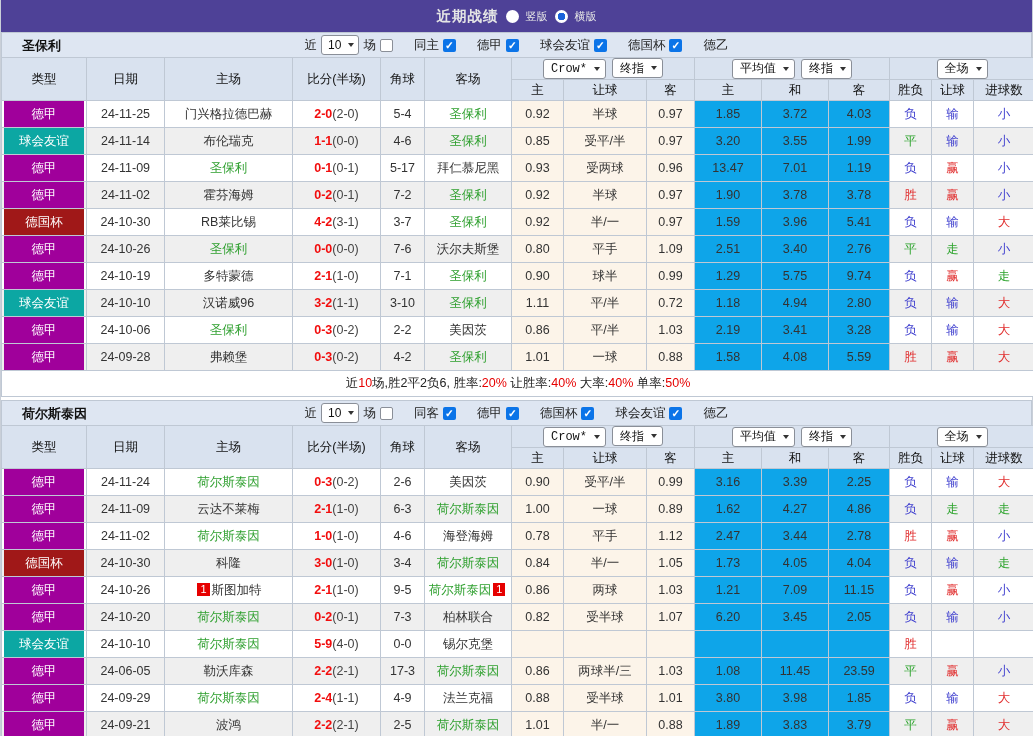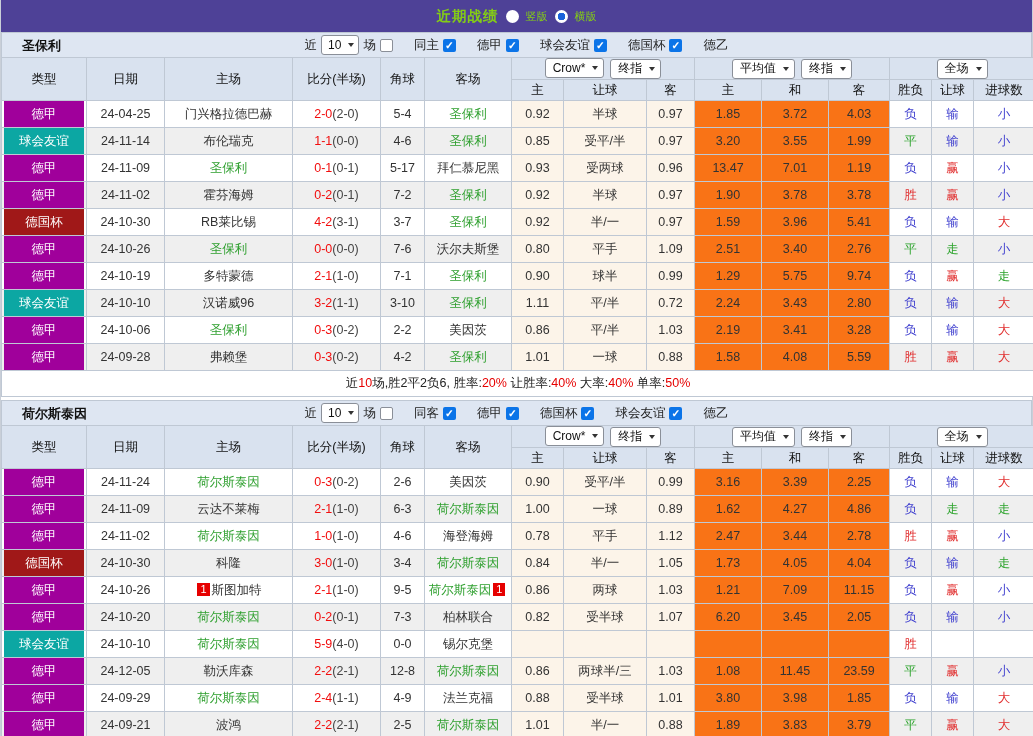--- a/index.html
+++ b/index.html
@@ -1,21 +1,21 @@
 <!DOCTYPE html>
 <html><head>
 <meta charset="utf-8">
 <style>
   * { box-sizing: border-box; }
   html,body { margin:0; padding:0; background:#fff; }
   body { font-family:"Liberation Sans", sans-serif; color:#222; }
   .page { width:1033px; border-left:1px solid #C9CFD8; border-right:1px solid #C9CFD8; border-bottom:1px solid #C9CFD8; }
 
   
-  .topbar { height:32px; background:#4E4197; color:#84cc16; display:flex; align-items:center; justify-content:center; gap:7px; font-size:14px; }
+  .topbar { height:32px; background:#4E4197; color:#e5e5e5; display:flex; align-items:center; justify-content:center; gap:7px; font-size:14px; }
   .topbar .title { font-weight:bold; font-size:14.5px; letter-spacing:1px; }
   .radio { width:13px; height:13px; border-radius:50%; background:#fff; display:inline-block; flex:0 0 auto; }
   .radio.on { background: radial-gradient(circle at center, #1B63DA 0 3.6px, #ffffff 3.7px 100%); }
   .topbar .radlab { font-size:11px; }
 
   
   .section { }
   .section2 { margin-top:3px; }
   .band { height:25px; background:#DEE6F2; position:relative; display:flex; align-items:center; justify-content:center; border:1px solid #BFC8D4; border-bottom:none; }
   .team { position:absolute; left:20px; top:0; height:25px; line-height:25px; font-weight:bold; font-size:13px; color:#111; }
@@ -26,33 +26,33 @@
   .cb { width:13px; height:13px; display:inline-block; border-radius:2px; flex:0 0 auto; }
   .cb.off { background:#fff; border:1px solid #8a8f98; }
   .cb.on { background:#0B74E8; color:#fff; text-align:center; }
   .cb.on .tick { display:block; font-size:10.5px; line-height:13px; font-weight:bold; color:#fff; }
   .cblab { margin-left:17px; }
 
   
   table.grid { border-collapse:collapse; table-layout:fixed; width:1033px; font-size:12.5px; }
   table.grid th, table.grid td { border:1px solid #BFC8D4; text-align:center; padding:0 2px; white-space:nowrap; overflow:hidden; }
   thead th { background:#D9E2EF; font-weight:normal; color:#111; height:21px; font-size:12.5px; }
-  thead tr.h1 th.selhead { height:22px; }
+  thead tr.h1 th.selhead { height:22px;font-family:Liberation Mono, monospace; }
   .selhead .select { margin:0 3px; }
   tbody td { height:26px; background:#fff; color:#333; }
   tbody tr.even td { background:#EFEFEF; }
   tbody tr td.crow { background:#FCF4E9; }
-  tbody tr td.avg { background:#f97316; }
+  tbody tr td.avg { background:#0ea5e9; }
   .lg { display:block; width:100%; height:26px; line-height:26px; color:#fff; font-size:12.5px; }
   td.tcell { padding:0; }
   .lg.purple { background:#A0009B; }
   .lg.teal { background:#0CA7A3; }
   .lg.red { background:#A01818; }
   .self { color:#2FA02F; }
-  .ft { color:#F20D0D; }
+  .ft { color:#F20D0D;font-weight:bold; }
   .ht { color:#444; }
   .badge { display:inline-block; background:#E60000; color:#fff; font-size:11px; line-height:13px; padding:0 3px; margin:0 2px; vertical-align:1px; }
   .r { color:#E12E2E; }
   .g { color:#2BA32B; }
   .b { color:#4040CF; }
   tfoot td.summary { height:26px; background:#fff; font-size:12.5px; color:#222; border:1px solid #BFC8D4; }
   .summary .red { color:#E60000; }
 </style>
 </head>
 <body>
@@ -159,21 +159,21 @@
           <th>胜负</th>
           <th>让球</th>
           <th>进球数</th>
         </tr>
       </thead>
       <tbody>
           <tr>
             <td class="tcell">
               <span class="lg purple">德甲</span>
             </td>
-            <td>24-04-25</td>
+            <td>24-11-25</td>
             <td><span>门兴格拉德巴赫</span></td>
             <td><span class="ft">2-0</span><span class="ht">(2-0)</span></td>
             <td>5-4</td>
             <td><span class="self">圣保利</span></td>
             <td class="crow">0.92</td>
             <td class="crow">半球</td>
             <td class="crow">0.97</td>
             <td class="avg">1.85</td>
             <td class="avg">3.72</td>
             <td class="avg">4.03</td>
@@ -300,22 +300,22 @@
               <span class="lg teal">球会友谊</span>
             </td>
             <td>24-10-10</td>
             <td><span>汉诺威96</span></td>
             <td><span class="ft">3-2</span><span class="ht">(1-1)</span></td>
             <td>3-10</td>
             <td><span class="self">圣保利</span></td>
             <td class="crow">1.11</td>
             <td class="crow">平/半</td>
             <td class="crow">0.72</td>
-            <td class="avg">2.24</td>
-            <td class="avg">3.43</td>
+            <td class="avg">1.18</td>
+            <td class="avg">4.94</td>
             <td class="avg">2.80</td>
             <td><span class="b">负</span></td>
             <td><span class="b">输</span></td>
             <td><span class="r">大</span></td>
           </tr>
           <tr>
             <td class="tcell">
               <span class="lg purple">德甲</span>
             </td>
             <td>24-10-06</td>
@@ -586,24 +586,24 @@
             <td class="avg"></td>
             <td class="avg"></td>
             <td><span class="r">胜</span></td>
             <td></td>
             <td></td>
           </tr>
           <tr class="even">
             <td class="tcell">
               <span class="lg purple">德甲</span>
             </td>
-            <td>24-12-05</td>
+            <td>24-06-05</td>
             <td><span>勒沃库森</span></td>
             <td><span class="ft">2-2</span><span class="ht">(2-1)</span></td>
-            <td>12-8</td>
+            <td>17-3</td>
             <td><span class="self">荷尔斯泰因</span></td>
             <td class="crow">0.86</td>
             <td class="crow">两球半/三</td>
             <td class="crow">1.03</td>
             <td class="avg">1.08</td>
             <td class="avg">11.45</td>
             <td class="avg">23.59</td>
             <td><span class="g">平</span></td>
             <td><span class="r">赢</span></td>
             <td><span class="b">小</span></td>

